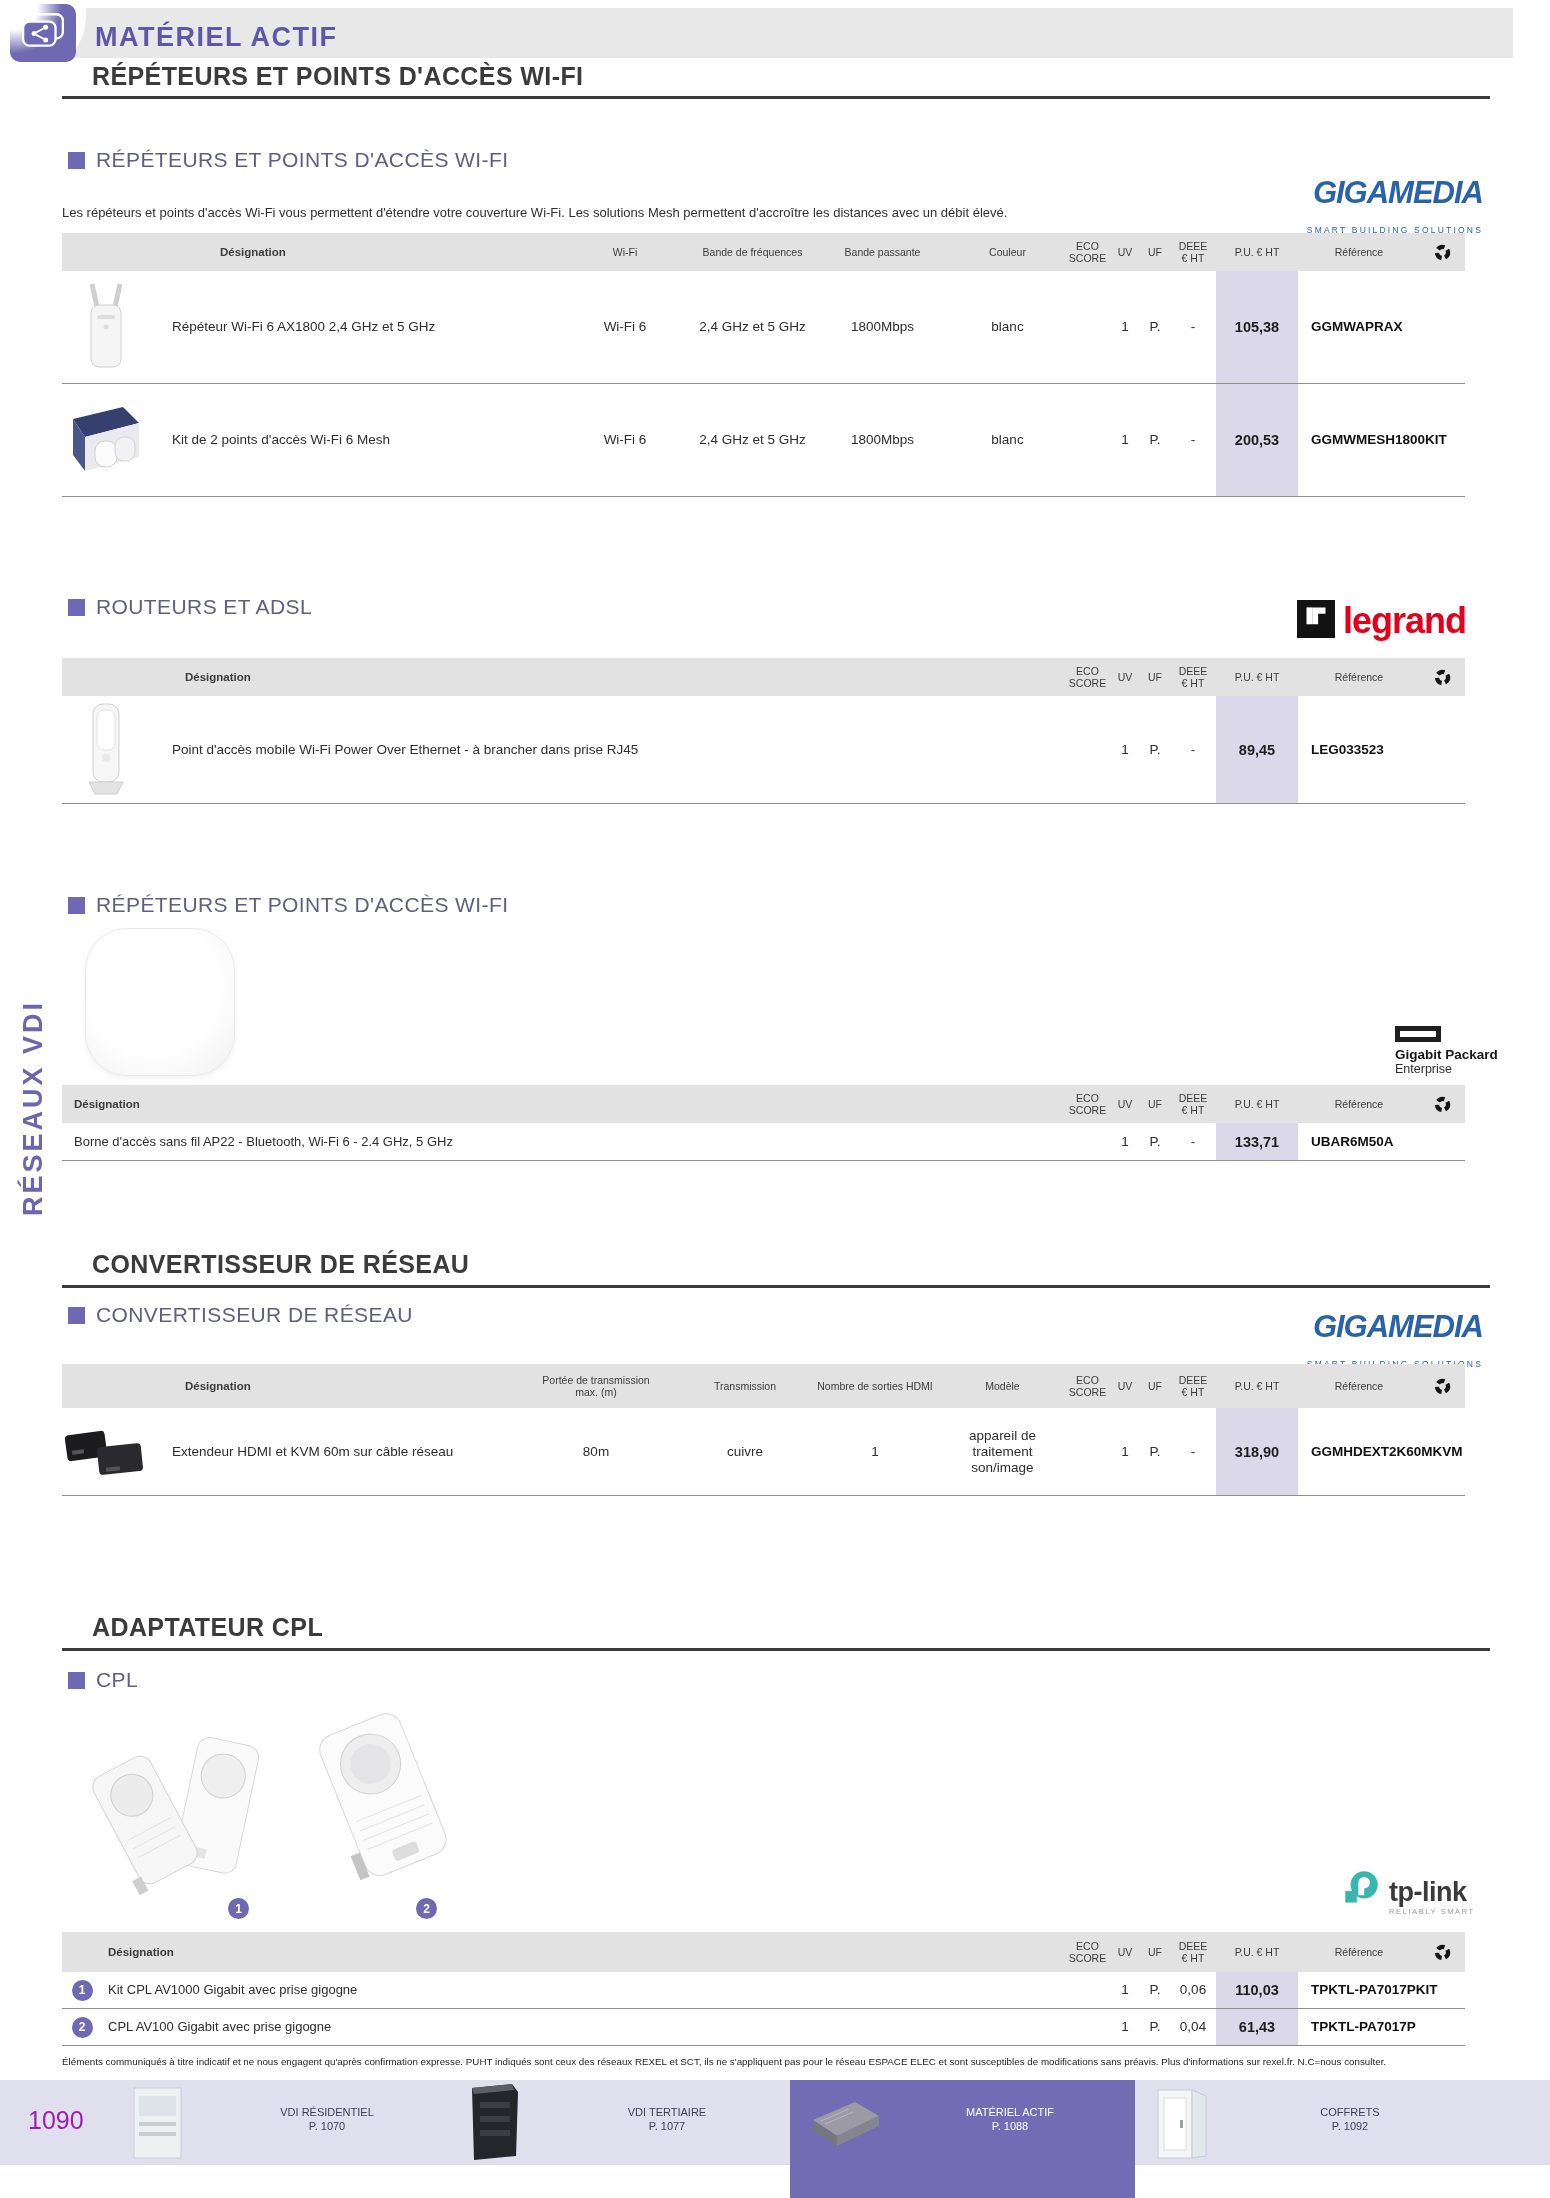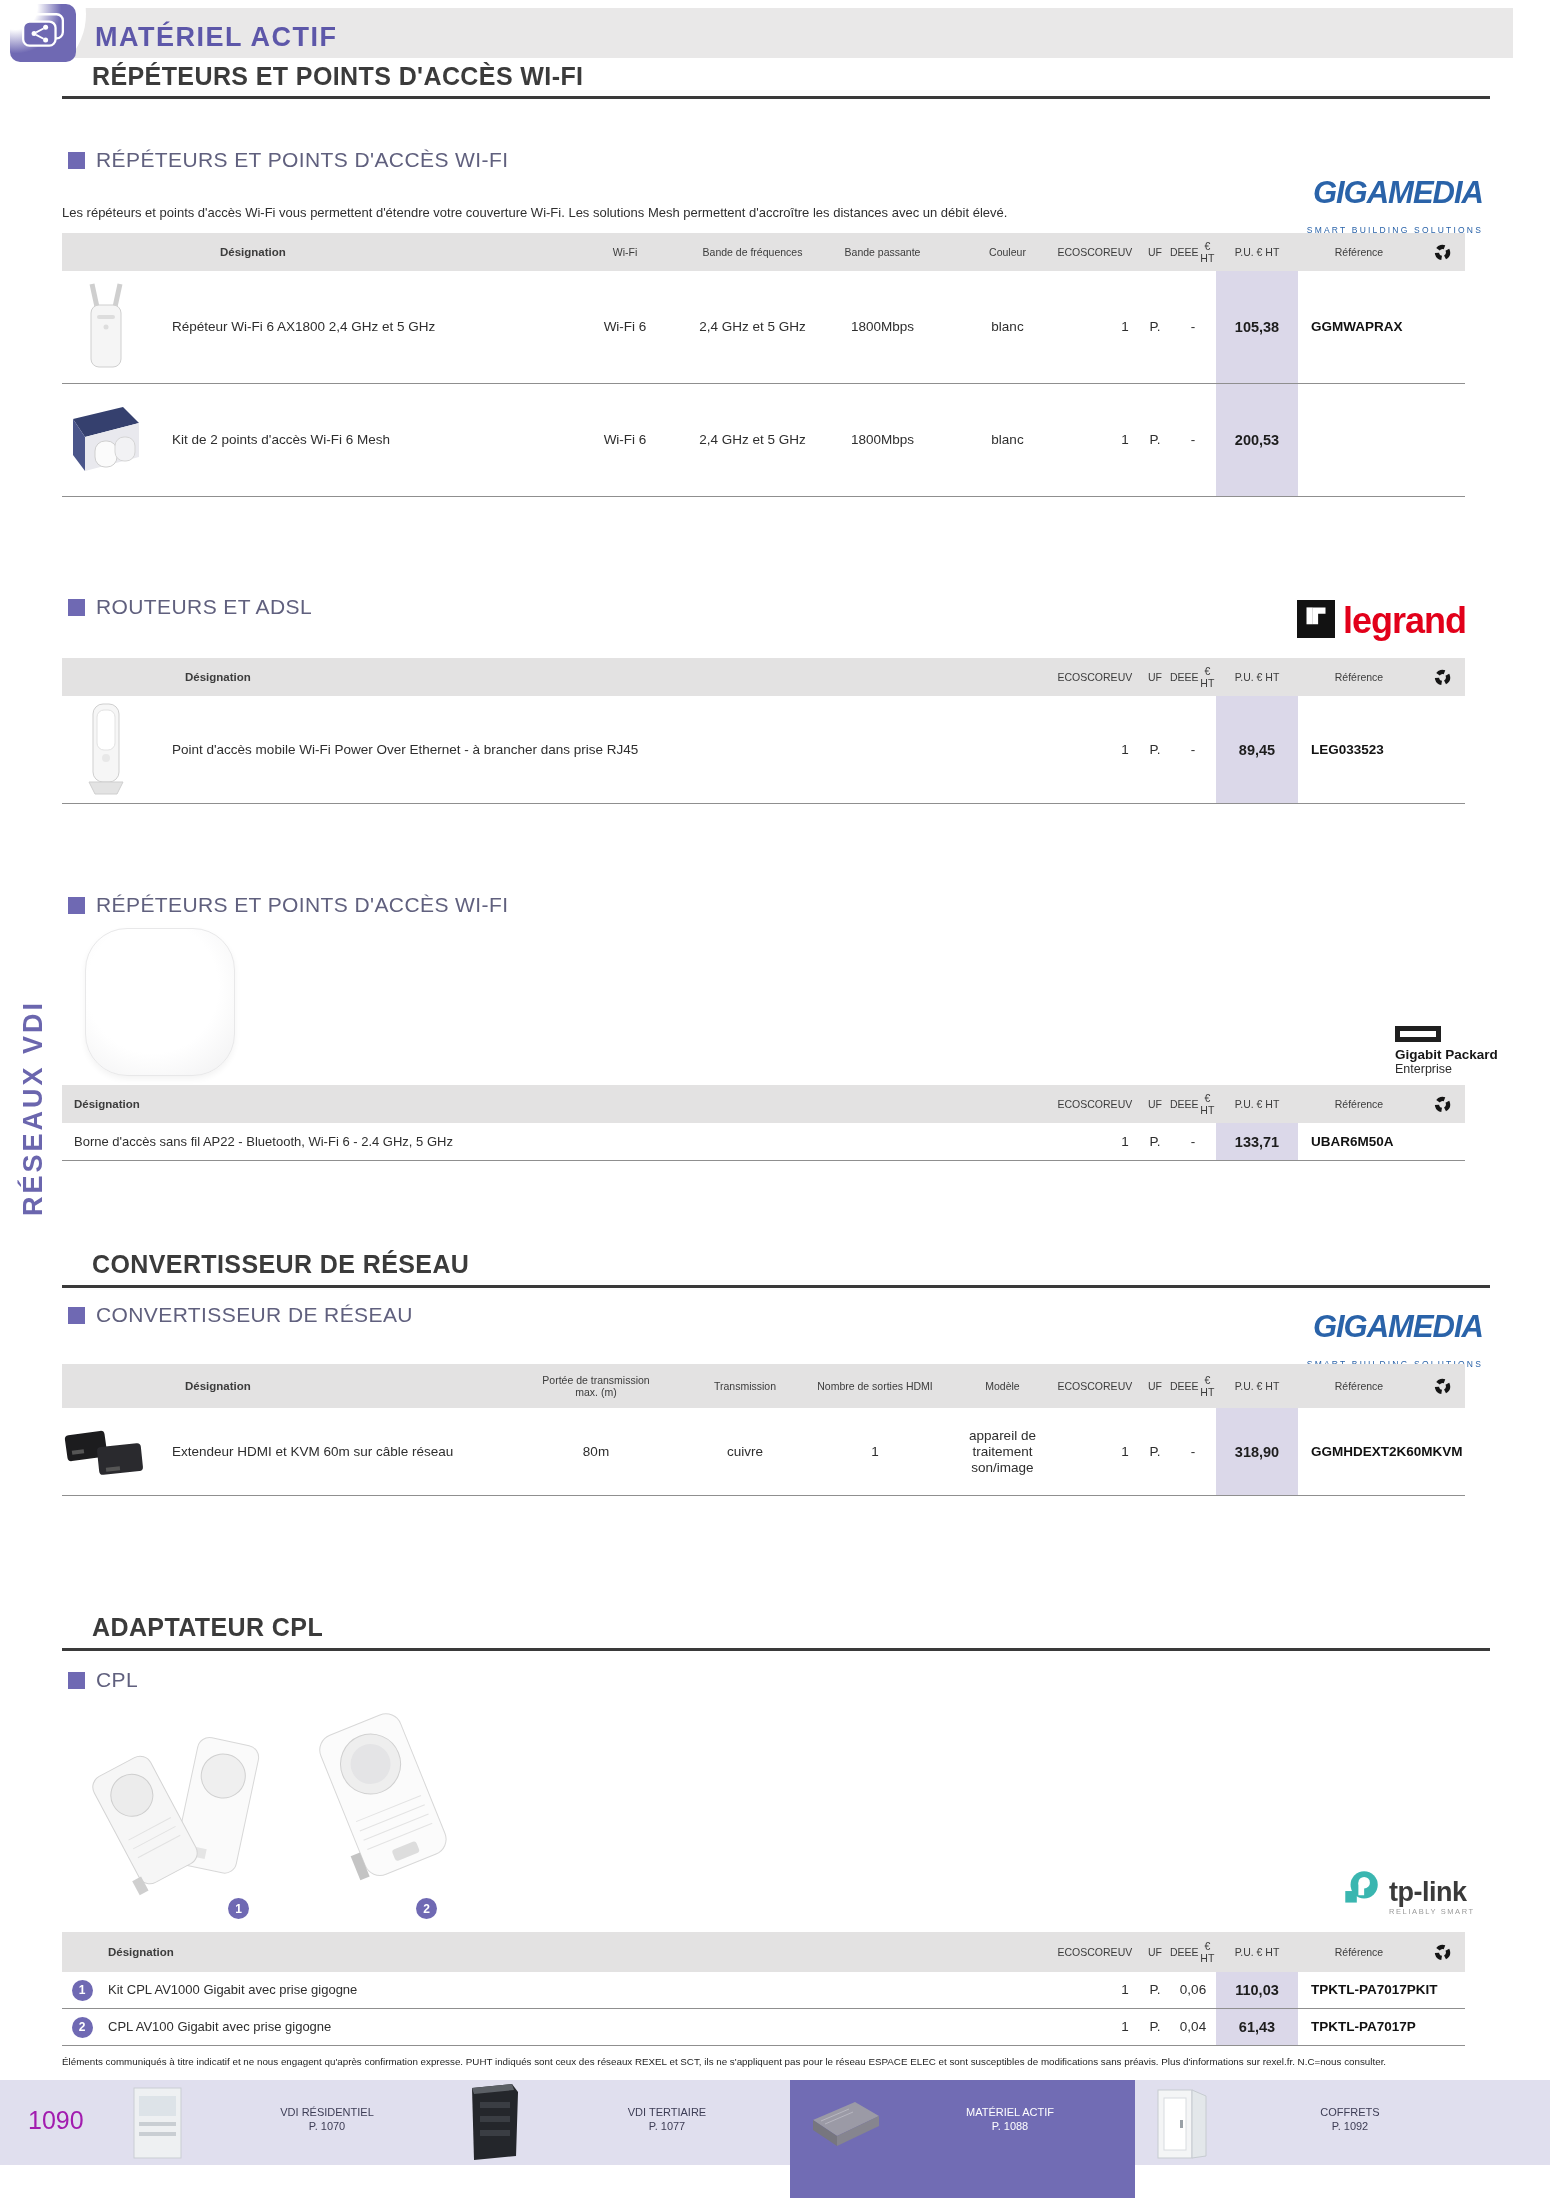--- a/index.html
+++ b/index.html
@@ -37,21 +37,21 @@
   .tplink{display:flex;align-items:flex-end;gap:7px}
   .tpl-text .name{font-size:27px;font-weight:bold;color:#3a3a3a;letter-spacing:-.5px;line-height:26px}
   .tpl-text .tag{font-size:7.5px;color:#9a9a9a;letter-spacing:1.6px;margin-top:2px}
 
   
   .table{left:62px;width:1403px}
   .thead{display:flex;background:#e3e2e2}
   .tr{display:flex;border-bottom:1px solid #8f8f8f}
   .th,.td{display:flex;align-items:center;justify-content:center;text-align:center;height:auto}
   .th{font-size:10.5px;color:#3c3c3c;line-height:12px}
-  .th.col2{flex-direction:row}
+  .th.col2{flex-direction:column}
   .th.desig{justify-content:flex-start;font-weight:bold;font-size:11.5px}
   .td{font-size:13.5px;color:#2e2e2e;line-height:16px}
   .td.desig{justify-content:flex-start;text-align:left}
   .td.wp{background:#dbd8e9;font-weight:bold;font-size:14.5px;color:#1d1d1d}
   .td.refv{font-weight:bold;font-size:13.5px;justify-content:flex-start;padding-left:13px;color:#111}
   
   .w-img{width:88px}
   .t1d{width:410px}.t1w{width:130px}.t1f{width:125px}.t1b{width:135px}.t1c{width:115px}
   .t2d{width:915px}
   .t3d{width:1003px}
@@ -180,20 +180,21 @@
       <div class="td desig t1d pl22">Kit de 2 points d'accès Wi-Fi 6 Mesh</div>
       <div class="td t1w">Wi-Fi 6</div>
       <div class="td t1f">2,4 GHz et 5 GHz</div>
       <div class="td t1b">1800Mbps</div>
       <div class="td t1c">blanc</div>
       <div class="td we"></div>
       <div class="td wu">1</div>
       <div class="td wf2">P.</div>
       <div class="td wd">-</div>
       <div class="td wp">200,53</div>
+      <div class="td refv wrx">GGMWMESH1800KIT</div>
     </div>
   </div>
 
   <div class="abs secttl" style="left:68px;top:595px">
     <span class="sq"></span>
     <span class="txt">ROUTEURS ET ADSL</span>
   </div>
   <div class="abs legrand" style="left:1297px;top:600px">
     <span>
       <svg width="38" height="38" viewBox="0 0 36 36">

